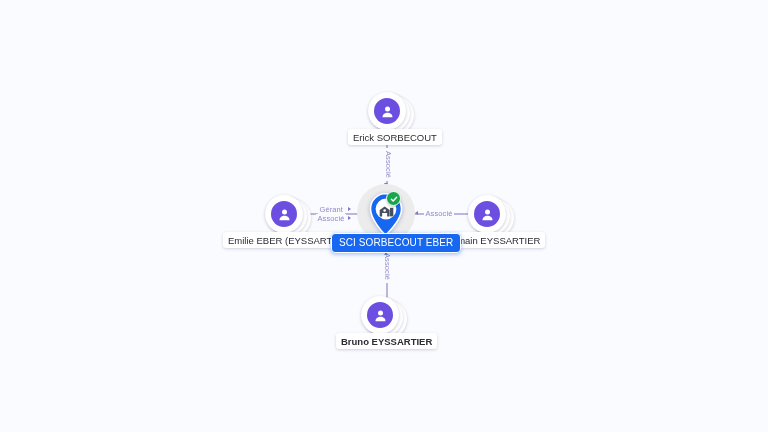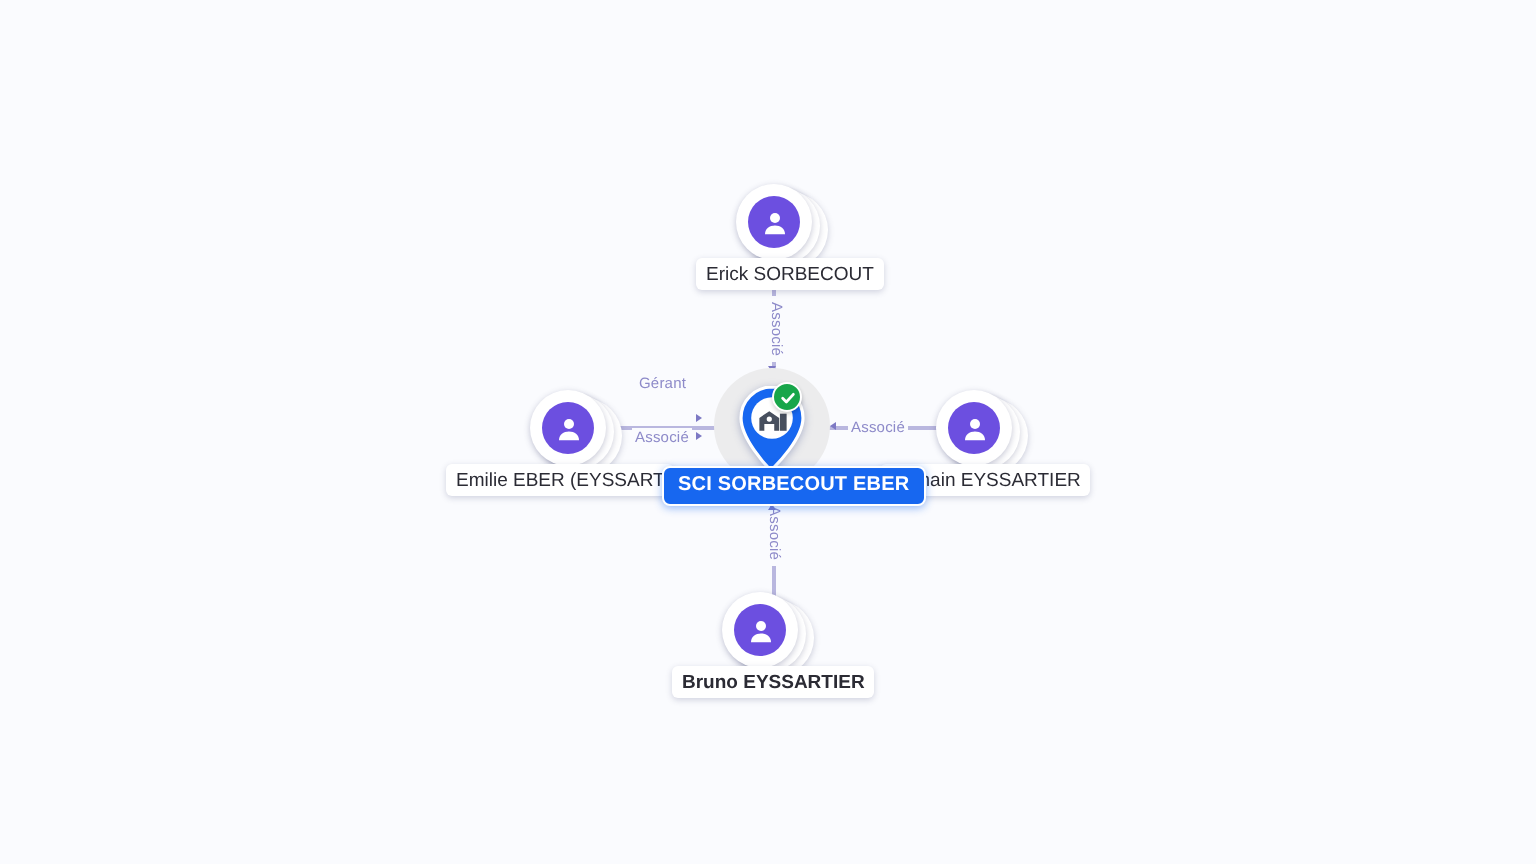--- a/index.html
+++ b/index.html
@@ -98,21 +98,21 @@
     display:flex;align-items:center;justify-content:center;
     box-shadow:0 1px 2px rgba(0,0,0,.2);
   }
   .company-label{
     position:absolute;
     background:#1767f0;
     border:1.5px solid #ffffff;
     border-radius:4px;
     padding:3px 7px;
     font-size:10px;
-    font-weight:bold;
+    font-weight:normal;
     color:#ffffff;
     white-space:nowrap;
     box-shadow:0 1px 4px rgba(23,103,240,.45);
     line-height:12px;
     letter-spacing:.1px;
   }
 </style>
 </head>
 <body>
 
@@ -120,21 +120,21 @@
 
   <div class="edge-line v" style="left:386px;top:130px;height:62px;"></div>
   <div class="edge-label vert" style="left:372px;top:160px;width:30px;text-align:center;transform:rotate(90deg);">Associé</div>
   <div class="arrow down" style="left:384.2px;top:183px;"></div>
 
   <div class="edge-line v" style="left:386px;top:244px;height:62px;"></div>
   <div class="edge-label vert" style="left:371px;top:262px;width:30px;text-align:center;transform:rotate(90deg);">Associé</div>
   <div class="arrow up" style="left:384.2px;top:252px;"></div>
 
   <div class="edge-line h" style="left:306px;top:213px;width:62px;"></div>
-  <div class="edge-label" style="left:318px;top:187px;text-align:right;">Gérant</div>
+  <div class="edge-label" style="left:318px;top:205px;text-align:right;">Gérant</div>
   <div class="arrow right" style="left:348px;top:207px;"></div>
   <div class="edge-label" style="left:316px;top:214px;">Associé</div>
   <div class="arrow right" style="left:348px;top:216px;"></div>
 
   <div class="edge-line h" style="left:404px;top:213px;width:66px;"></div>
   <div class="edge-label" style="left:424px;top:209px;">Associé</div>
   <div class="arrow left" style="left:415px;top:211px;"></div>
 
   <div class="node" style="left:368px;top:92px;">
     <div class="avatar-stack">

